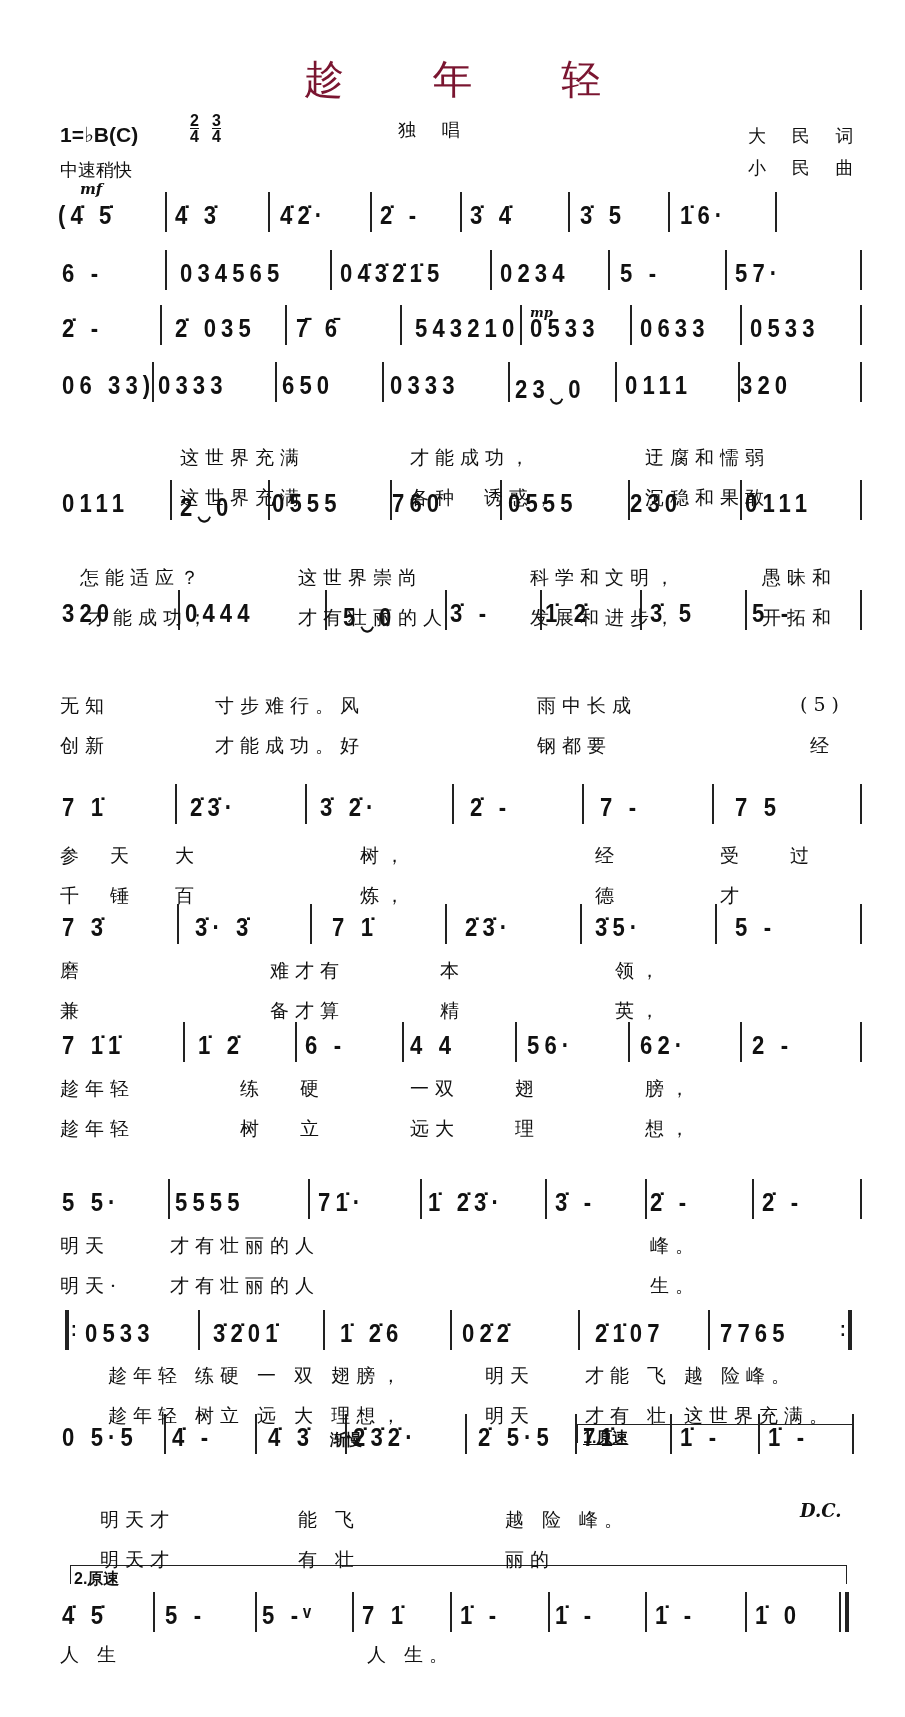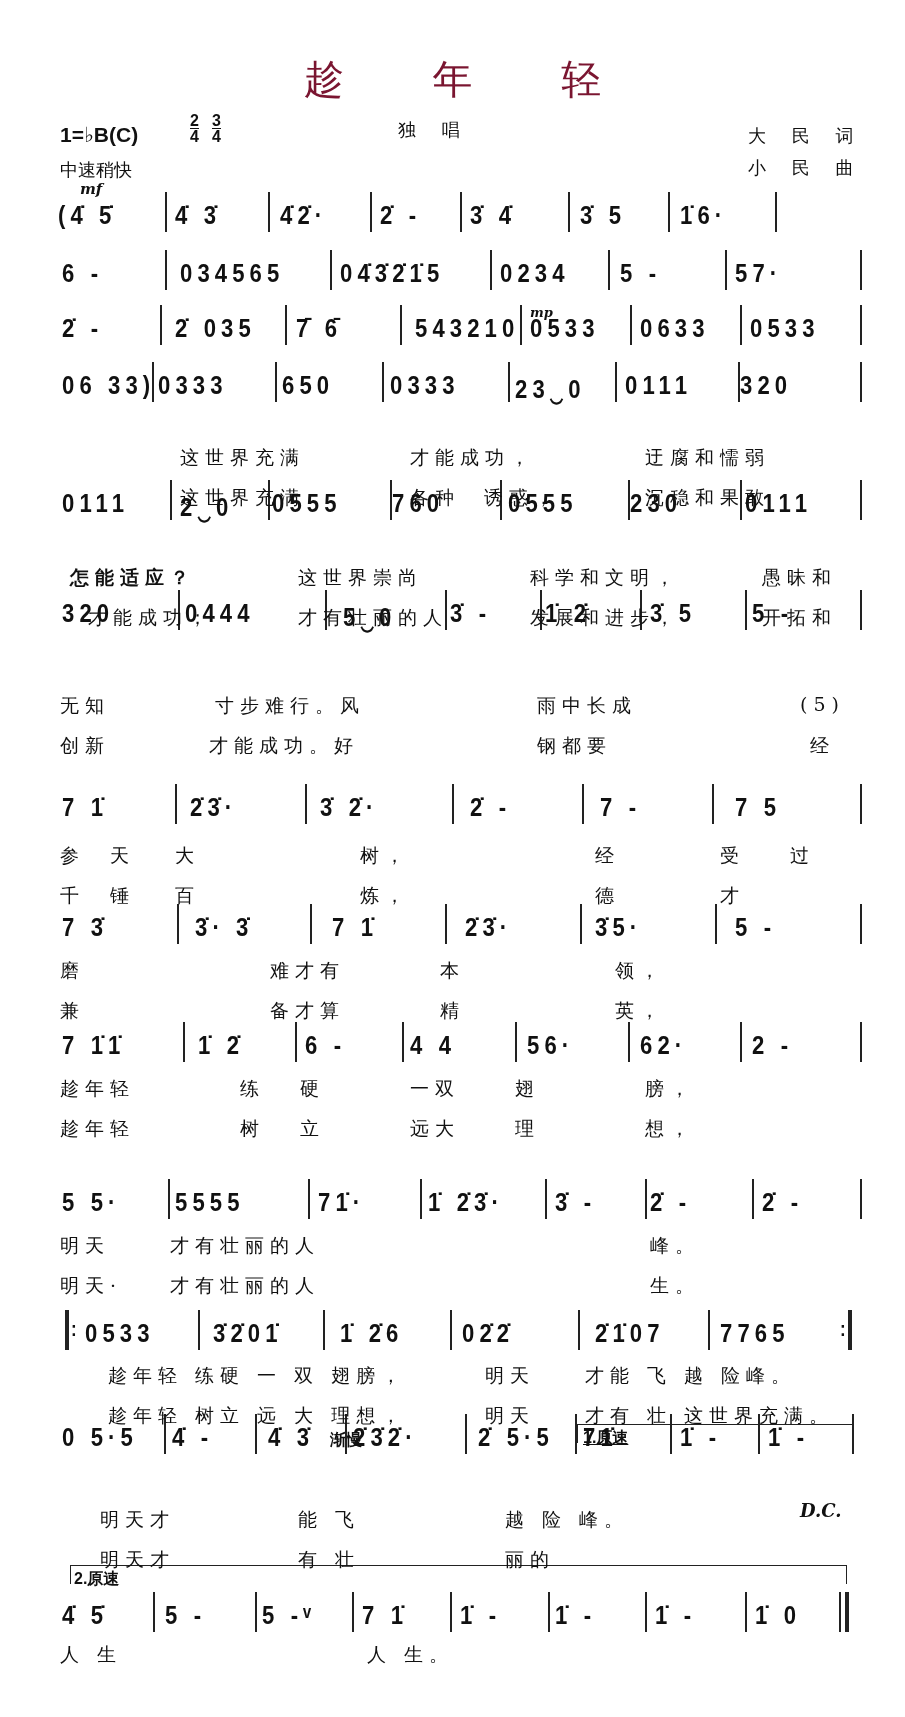--- a/index.html
+++ b/index.html
@@ -263,40 +263,40 @@
       <span style="left: 180px;">这世界充满</span>
       <span style="left: 410px;">才能成功，</span>
       <span style="left: 645px;">迂腐和懦弱</span>
     </div>
     <div class="lyr" style="top: 485px;">
       <span style="left: 180px;">这世界充满</span>
       <span style="left: 410px;">各种  诱惑，</span>
       <span style="left: 645px;">沉稳和果敢</span>
     </div>
     <div class="lyr" style="top: 565px;">
-      <span style="left: 70px; font-weight: bold;">怎能适应？</span>
+      <span style="left: 80px;">怎能适应？</span>
       <span style="left: 298px;">这世界崇尚</span>
       <span style="left: 530px;">科学和文明，</span>
       <span style="left: 762px;">愚昧和</span>
     </div>
     <div class="lyr" style="top: 605px;">
       <span style="left: 88px;">才能成功；</span>
       <span style="left: 298px;">才有壮丽的人</span>
       <span style="left: 530px;">发展和进步，</span>
       <span style="left: 762px;">开拓和</span>
     </div>
     <div class="lyr" style="top: 693px;">
       <span style="left: 60px;">无知</span>
       <span style="left: 215px;">寸步难行。风</span>
       <span style="left: 537px;">雨中长成</span>
       <span style="left: 800px;">(5)</span>
     </div>
     <div class="lyr" style="top: 733px;">
       <span style="left: 60px;">创新</span>
-      <span style="left: 209px; text-align: right;">才能成功。好</span>
+      <span style="left: 215px; text-align: right;">才能成功。好</span>
       <span style="left: 537px;">钢都要</span>
       <span style="left: 810px;">经</span>
     </div>
     <div class="lyr" style="top: 843px;">
       <span style="left: 60px;">参</span>
       <span style="left: 110px;">天</span>
       <span style="left: 175px;">大</span>
       <span style="left: 360px;">树，</span>
       <span style="left: 595px;">经</span>
       <span style="left: 720px;">受</span>

